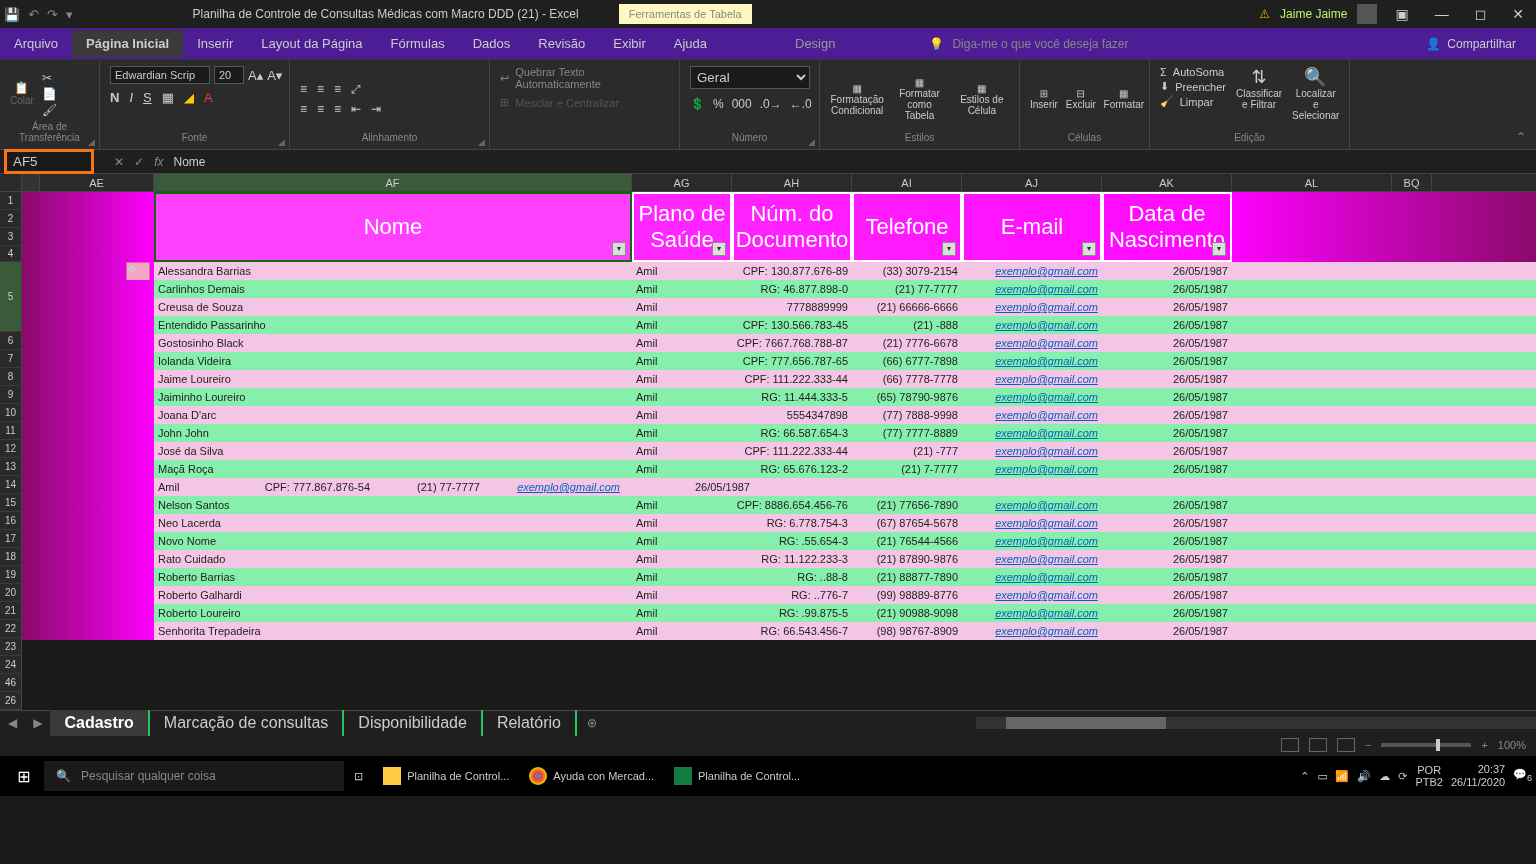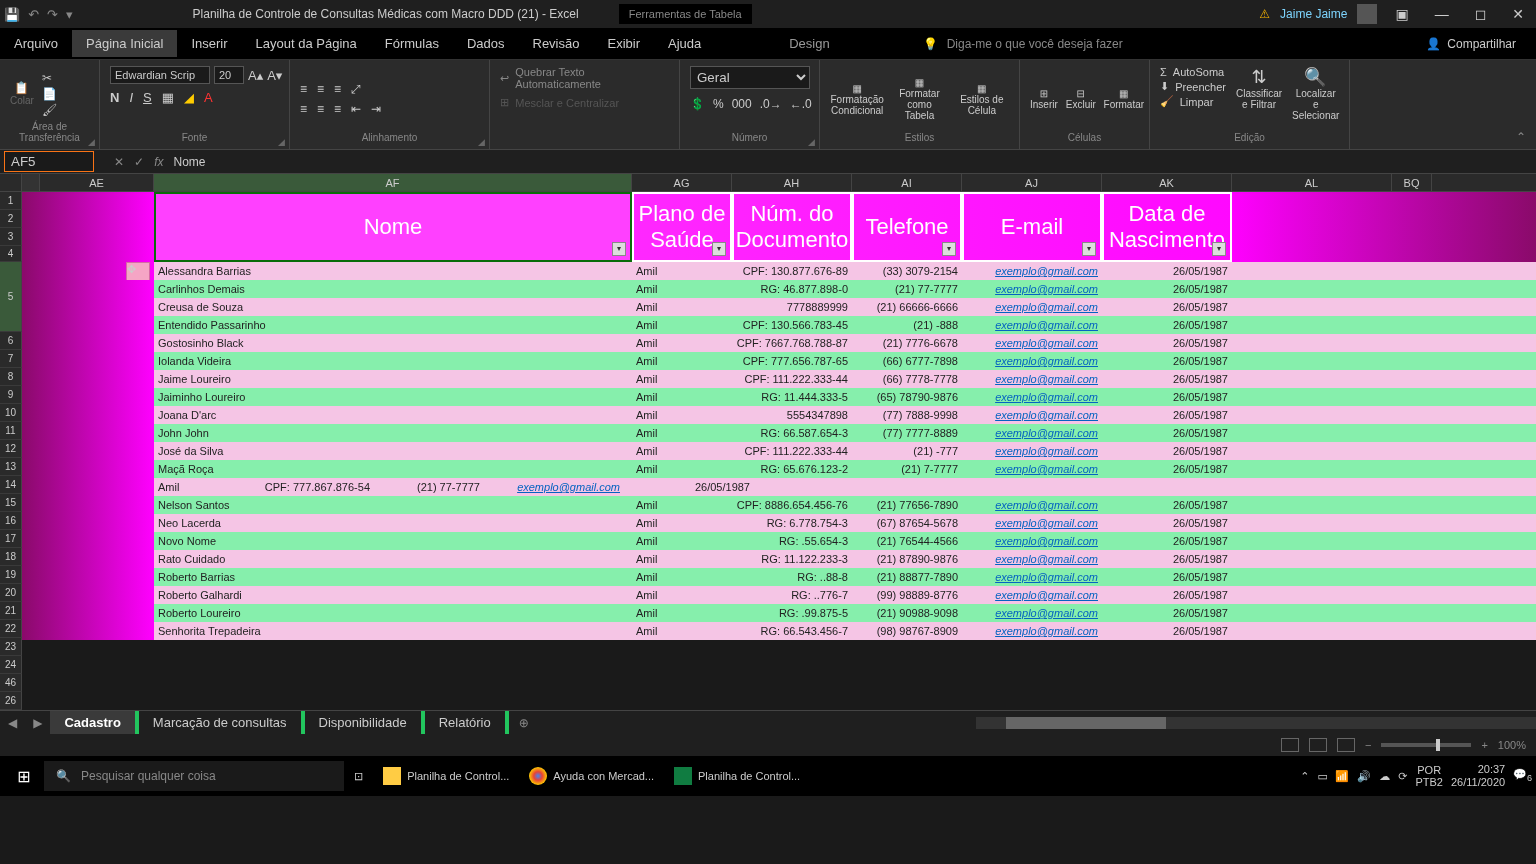--- a/index.html
+++ b/index.html
@@ -1,29 +1,29 @@
 <!DOCTYPE html>
 <html><head>
 <meta charset="utf-8">
 <style>
 *{margin:0;padding:0;box-sizing:border-box;font-family:'Segoe UI',Tahoma,sans-serif;}
 body{background:#1a1a1a;color:#ccc;font-size:12px;overflow:hidden;width:1536px;height:864px;}
 .titlebar{height:28px;background:#1f1f1f;display:flex;align-items:center;padding:0 4px;}
 .titlebar .qat{display:flex;gap:8px;align-items:center;}
 .titlebar .qat span{color:#888;font-size:13px;}
 .titlebar .title{margin-left:120px;color:#ccc;font-size:12px;}
-.titlebar .tools{margin-left:40px;color:#888;font-size:11px;background:#000000;padding:4px 10px;}
+.titlebar .tools{margin-left:40px;color:#888;font-size:11px;background:#fef9c3;padding:4px 10px;}
 .titlebar .right{margin-left:auto;display:flex;align-items:center;gap:10px;}
 .titlebar .right .warn{color:#ffb900;}
-.titlebar .right .user{color:#7dd3fc;}
+.titlebar .right .user{color:#bef264;}
 .titlebar .right .avatar{width:20px;height:20px;background:#555;display:inline-block;}
 .titlebar .right .winbtn{color:#ccc;padding:0 8px;font-size:14px;cursor:default;}
-.menubar{height:32px;background:#000000;display:flex;align-items:center;border-bottom:1px solid #333;}
+.menubar{height:32px;background:#4c1d95;display:flex;align-items:center;border-bottom:1px solid #333;}
 .menubar .tab{padding:6px 14px;color:#ccc;font-size:13px;cursor:default;}
-.menubar .tab.active{background:#3a3a3a;}
+.menubar .tab.active{background:#3a3a3a;font-weight:bold;}
 .menubar .design{margin-left:60px;color:#999;}
 .menubar .tellme{margin-left:80px;display:flex;align-items:center;gap:8px;color:#888;}
 .menubar .tellme .bulb{color:#888;}
 .menubar .share{margin-left:auto;margin-right:20px;color:#ccc;display:flex;align-items:center;gap:6px;}
 .ribbon{height:90px;background:#2b2b2b;display:flex;border-bottom:1px solid #444;}
 .rgroup{border-right:1px solid #444;padding:6px 10px;display:flex;flex-direction:column;justify-content:space-between;height:100%;position:relative;}
 .rgroup .glabel{font-size:10px;color:#888;text-align:center;margin-top:auto;}
 .rgroup .gbody{flex:1;display:flex;align-items:center;gap:8px;}
 .rgroup .dialog{position:absolute;bottom:2px;right:4px;font-size:9px;color:#666;}
 .clip{width:100px;}
@@ -48,21 +48,21 @@
 .styles{width:200px;}
 .styles .sbtn{display:flex;flex-direction:column;align-items:center;color:#ccc;font-size:10px;text-align:center;width:60px;}
 .cells{width:130px;}
 .cells .cbtn{display:flex;flex-direction:column;align-items:center;color:#ccc;font-size:10px;width:40px;}
 .edit{width:200px;}
 .edit .erow{display:flex;align-items:center;gap:6px;color:#ccc;font-size:11px;margin-bottom:2px;}
 .edit .big{display:flex;gap:10px;}
 .edit .ebtn{display:flex;flex-direction:column;align-items:center;font-size:10px;text-align:center;}
 .collapse{position:absolute;right:6px;bottom:4px;color:#888;}
 .namebox-bar{height:24px;background:#1f1f1f;display:flex;align-items:center;border-bottom:1px solid #444;}
-.namebox{width:90px;background:#1a1a1a;border:1px solid #f97316;color:#ccc;padding:2px 6px;margin-left:4px;}
+.namebox{width:90px;background:#1a1a1a;border:3px solid #f97316;color:#ccc;padding:2px 6px;margin-left:4px;}
 .fxbar{display:flex;align-items:center;margin-left:20px;gap:10px;}
 .fxbar span{color:#888;}
 .fxval{color:#ccc;margin-left:10px;}
 .grid{position:relative;height:536px;background:#1a1a1a;}
 .colheaders{display:flex;height:18px;background:#2a2a2a;border-bottom:1px solid #444;}
 .corner{width:22px;border-right:1px solid #444;}
 .ch{border-right:1px solid #444;text-align:center;font-size:11px;color:#ccc;line-height:18px;}
 .ch.ae{width:18px;background:#333;}
 .ch.ae2{width:114px;}
 .ch.af{width:478px;background:#3a5a3a;}
@@ -95,21 +95,21 @@
 .dcell.nome{width:478px;}
 .dcell.plano{width:100px;text-align:left;}
 .dcell.doc{width:120px;text-align:right;}
 .dcell.tel{width:110px;text-align:right;}
 .dcell.email{width:140px;text-align:right;}
 .dcell.email a{color:#0563c1;text-decoration:underline;font-style:italic;}
 .dcell.data{width:130px;text-align:right;}
 .cursor-icon{position:absolute;right:4px;top:0;width:24px;height:24px;background:#f5a5c5;border:1px solid #d56aa5;}
 .sheettabs{height:24px;background:#1f1f1f;display:flex;align-items:center;border-top:1px solid #444;}
 .sheettabs .nav{color:#888;padding:0 8px;}
-.sheettabs .stab{padding:4px 14px;color:#ccc;font-size:13px;border-right:4px solid #22c55e;}
+.sheettabs .stab{padding:4px 14px;color:#ccc;font-size:16px;border-right:2px solid #22c55e;}
 .sheettabs .stab.active{background:#3a3a3a;color:#fff;font-weight:bold;}
 .sheettabs .add{color:#888;padding:0 10px;}
 .sheettabs .scroll{margin-left:auto;width:560px;height:12px;background:#333;position:relative;}
 .sheettabs .scroll .thumb{position:absolute;left:30px;width:160px;height:12px;background:#666;}
 .statusbar{height:22px;background:#1f1f1f;display:flex;align-items:center;padding:0 10px;color:#888;font-size:11px;}
 .statusbar .right{margin-left:auto;display:flex;align-items:center;gap:10px;}
 .statusbar .view{width:18px;height:14px;border:1px solid #666;}
 .statusbar .slider{width:90px;height:4px;background:#555;position:relative;}
 .statusbar .slider .h{position:absolute;left:55px;top:-4px;width:4px;height:12px;background:#ccc;}
 .taskbar{height:40px;background:#000;display:flex;align-items:center;padding:0 4px;}

